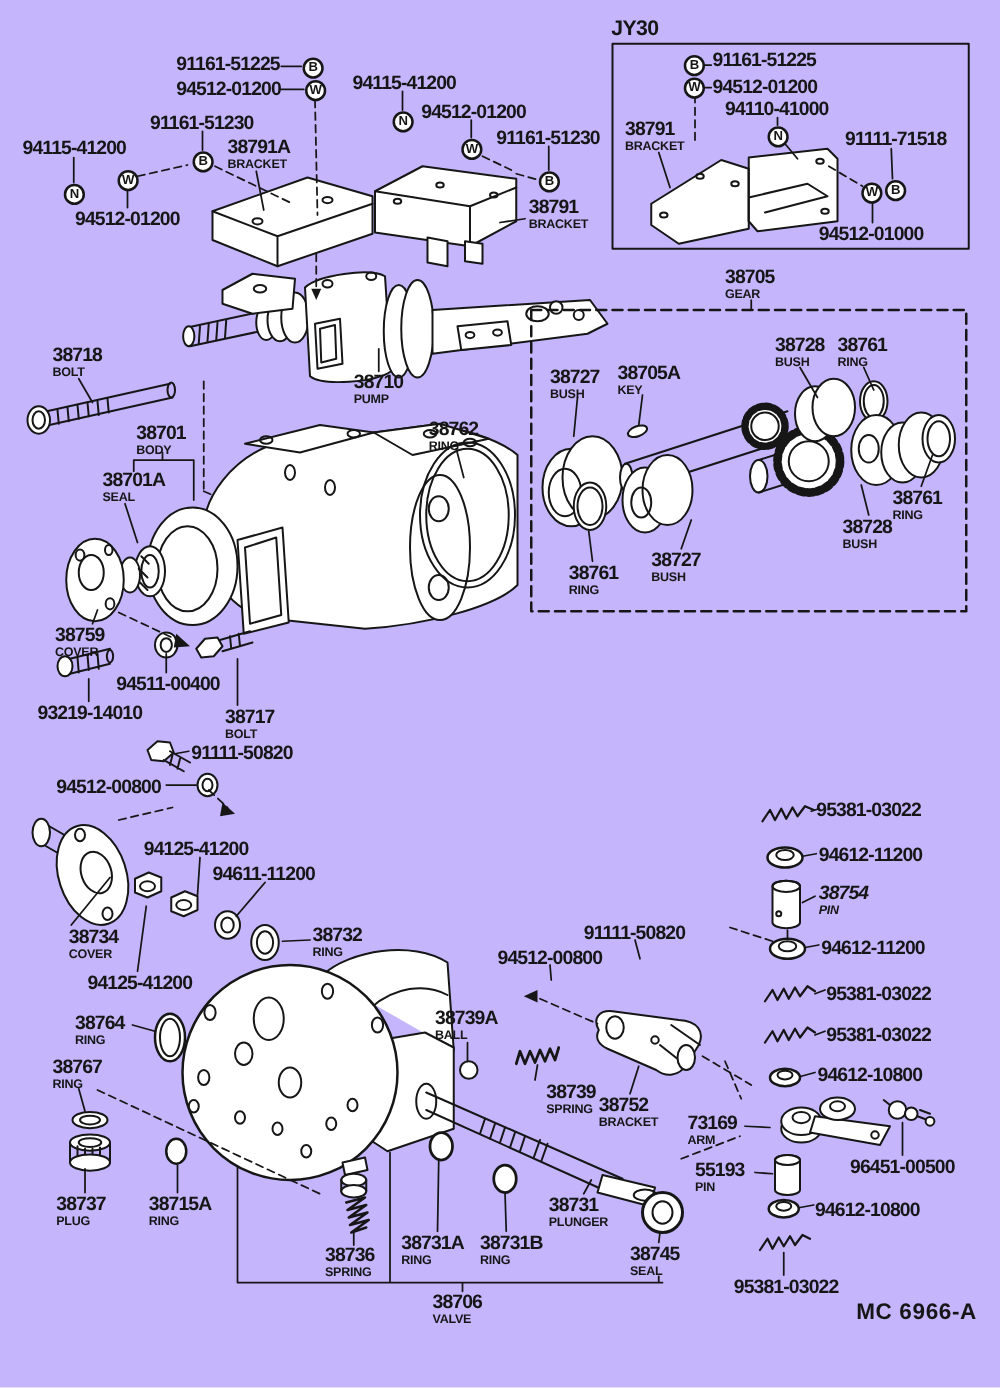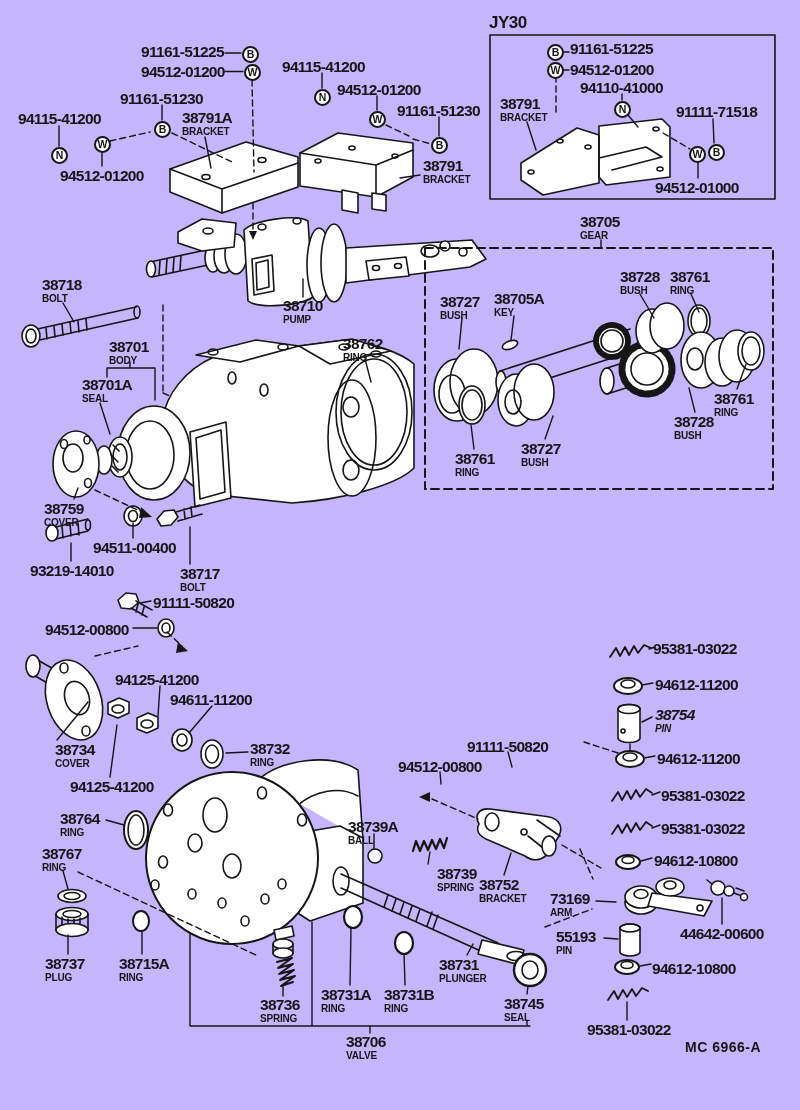--- a/index.html
+++ b/index.html
@@ -6,21 +6,21 @@
   #page{position:relative;width:800px;height:1110px;background:#c4b5fd;overflow:hidden;
         font-family:"Liberation Sans",sans-serif;color:#161616;}
   #artwork{position:absolute;left:0;top:0;}
   .lbl{position:absolute;line-height:1.0;white-space:nowrap;color:#161616;}
   .lbl .num{display:block;font-size:15.5px;font-weight:700;letter-spacing:-0.7px;}
   .lbl .sub{display:block;font-size:10px;font-weight:700;letter-spacing:-0.2px;margin-top:1px;}
   .marker{position:absolute;width:17px;height:17px;box-sizing:border-box;border:2px solid #161616;
           border-radius:50%;background:#fff;font-size:10.5px;font-weight:700;line-height:13px;
           text-align:center;color:#161616;}
   .variant-code{position:absolute;left:489px;top:13px;font-size:17px;font-weight:700;letter-spacing:-0.5px;}
-  .sheet-code{position:absolute;left:685px;top:1039px;font-size:14px;font-weight:700;letter-spacing:0.5px;}
+  .sheet-code{position:absolute;left:685px;top:1039px;font-size:18px;font-weight:700;letter-spacing:0.5px;}
 </style>
 </head>
 <body>
 
 <div id="page">
 
   <div class="variant-code">JY30</div>
   <div class="sheet-code">MC 6966-A</div>
 
   <svg id="artwork" width="800" height="1110" viewBox="0 0 800 1110" stroke="#161616" fill="none" stroke-width="1.6" stroke-linecap="round" stroke-linejoin="round">
@@ -474,38 +474,38 @@
     </div>
     <div class="lbl" style="left: 70px; top: 779px;">
       <span class="num">94125-41200</span>
     </div>
     <div class="lbl" style="left: 467px; top: 739px;">
       <span class="num">91111-50820</span>
     </div>
     <div class="lbl" style="left: 398px; top: 759px;">
       <span class="num">94512-00800</span>
     </div>
-    <div class="lbl" style="left: 348px; top: 807px; margin-top: 12px;">
+    <div class="lbl" style="left: 348px; top: 807px;">
       <span class="num">38739A</span>
       <span class="sub">BALL</span>
     </div>
     <div class="lbl" style="left: 406px; top: 866px; margin-left: 31px;">
       <span class="num">38739</span>
       <span class="sub">SPRING</span>
     </div>
     <div class="lbl" style="left: 479px; top: 877px;">
       <span class="num">38752</span>
       <span class="sub">BRACKET</span>
     </div>
     <div class="lbl" style="left: 550px; top: 891px;">
       <span class="num">73169</span>
       <span class="sub">ARM</span>
     </div>
     <div class="lbl" style="left: 680px; top: 926px;">
-      <span class="num">44642-00600</span>
+      <span class="num">96451-00500</span>
     </div>
     <div class="lbl" style="left: 556px; top: 929px;">
       <span class="num">55193</span>
       <span class="sub">PIN</span>
     </div>
     <div class="lbl" style="left: 652px; top: 961px;">
       <span class="num">94612-10800</span>
     </div>
     <div class="lbl" style="left: 587px; top: 1022px;">
       <span class="num">95381-03022</span>

